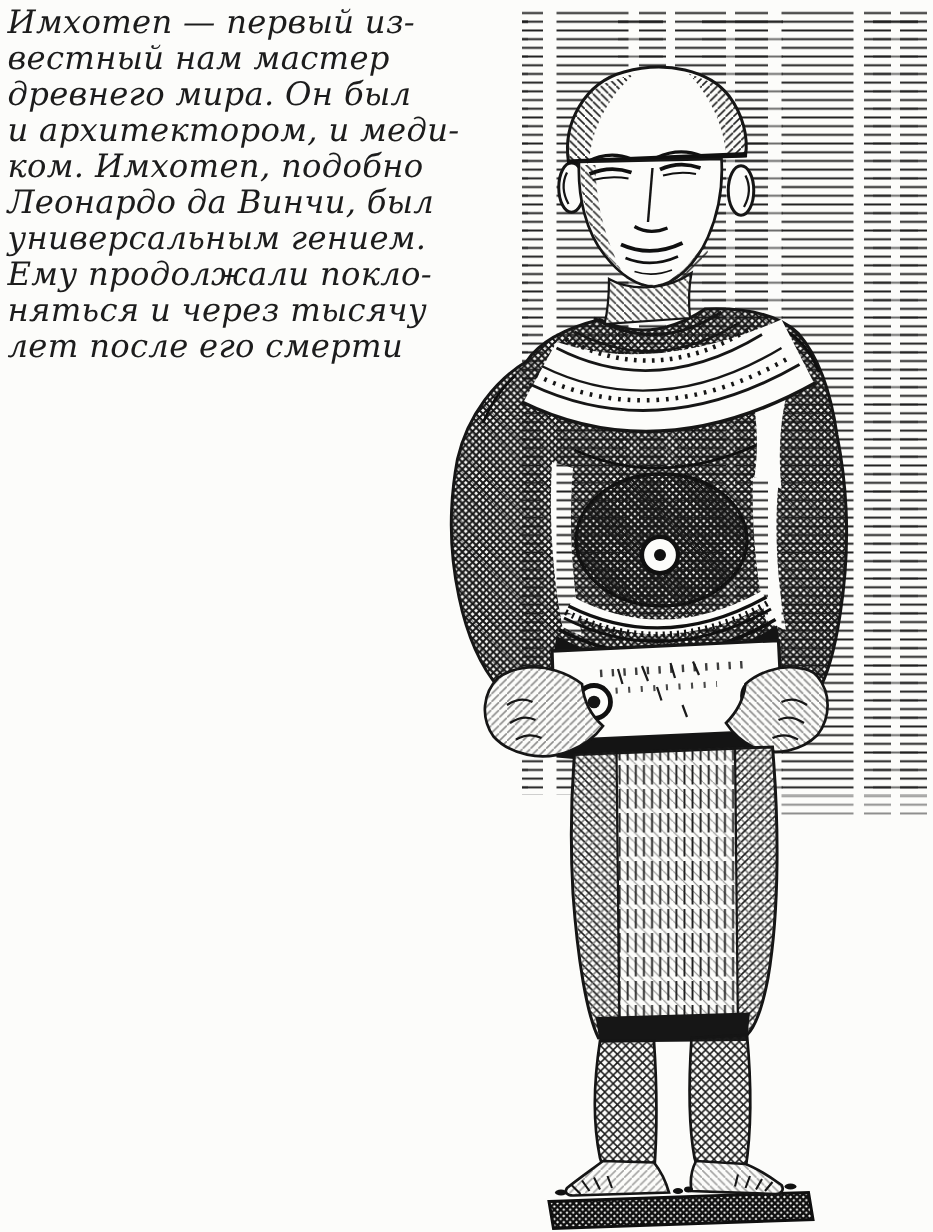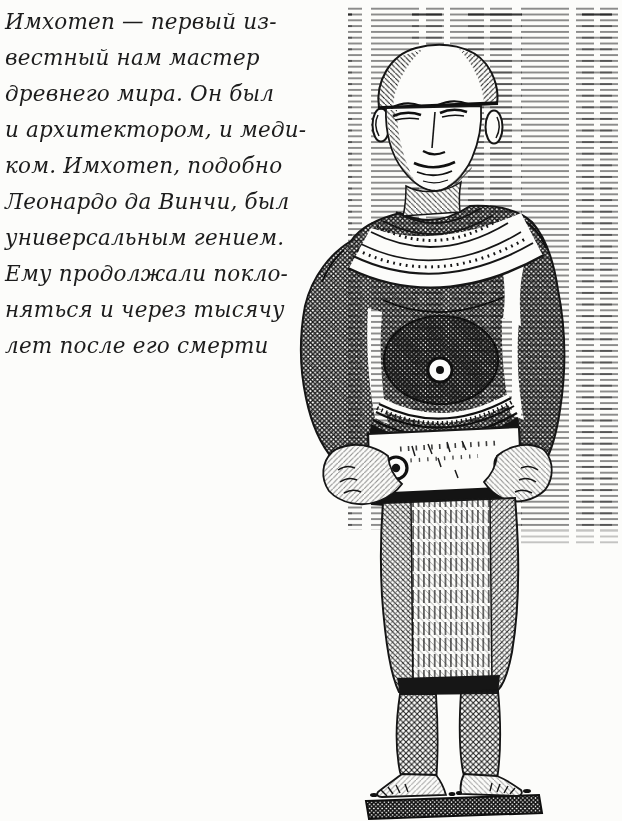--- a/index.html
+++ b/index.html
@@ -8,21 +8,21 @@
     background:#fcfcfa;
     overflow:hidden;
     font-family:"DejaVu Serif","Liberation Serif",serif;
     position:relative;
   }
   .page{position:absolute;left:0;top:0;width:622px;height:821px;}
   .caption{
     position:absolute;left:5px;top:4px;width:330px;
     font-style:italic;
     font-size:21.5px;
-    line-height:36px;
+    line-height:24px;
     letter-spacing:0.2px;
     color:#1c1c1c;
     white-space:pre-line;
   }
   .art{position:absolute;left:0;top:0;}
 </style>
 </head>
 <body>
 
 <div class="page">

